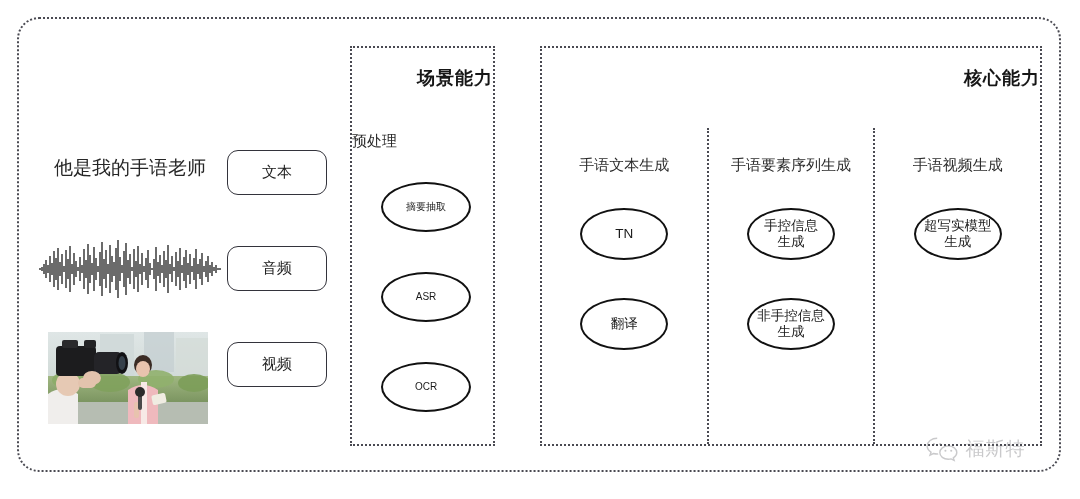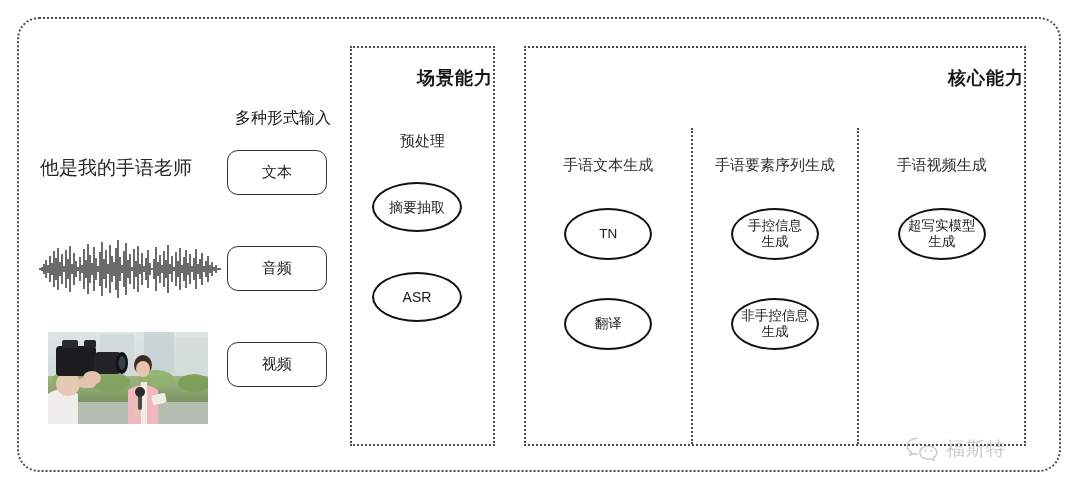--- a/index.html
+++ b/index.html
@@ -70,21 +70,21 @@
     font-size: 16px;
     color: #161616;
     white-space: nowrap;
   }
 
   .sample-text {
     position: absolute;
     left: 10px;
     top: 65px;
     width: 180px;
-    text-align: left;
+    text-align: center;
     font-size: 19px;
     color: #262626;
     white-space: nowrap;
   }
 
   .wave-wrap {
     position: absolute;
     left: 8px;
     top: 148px;
     width: 184px;
@@ -130,28 +130,28 @@
     height: 400px;
   }
   .scene-panel .panel-title {
     top: 18px;
     font-size: 18px;
   }
   .scene-sub {
     position: absolute;
     top: 84px;
     width: 100%;
-    text-align: center;
+    text-align: left;
     font-size: 15px;
     color: #2b2b2b;
   }
 
   
   .core-panel {
-    left: 524px;
+    left: 540px;
     top: 46px;
     width: 502px;
     height: 400px;
   }
   .core-panel .panel-title {
     top: 18px;
     font-size: 18px;
   }
 
   .core-cols {
@@ -189,24 +189,24 @@
     align-items: center;
     justify-content: center;
     text-align: center;
     line-height: 1.18;
     background: #fff;
     color: #1a1a1a;
   }
 
   
   .scene-ellipse {
-    left: 20px;
+    left: 29px;
     width: 90px;
     height: 50px;
-    font-size: 14px;
+    font-size: 10px;
   }
   .scene-e1 { top: 134px; }
   .scene-e2 { top: 224px; }
   .scene-e3 { top: 314px; }
 
   
   .core-ellipse {
     left: 50%;
     transform: translateX(-50%);
     width: 88px;
@@ -220,40 +220,40 @@
   .watermark {
     position: absolute;
     left: 905px;
     top: 432px;
     width: 140px;
     height: 34px;
     display: flex;
     align-items: center;
     gap: 7px;
     opacity: 0.36;
+    justify-content: center;
   }
   .wm-logo { width: 34px; height: 28px; flex: none; }
   .wm-logo svg { display: block; width: 100%; height: 100%; }
   .wm-text {
     font-size: 19px;
     color: #6d6d72;
     white-space: nowrap;
     letter-spacing: 1px;
   }
 </style>
 </head>
 <body>
 
 <div id="canvas">
 
   <div class="outer-frame"></div>
 
   <div class="input-col">
 
-    <div class="input-heading">多种形式输入</div>
 
     <div class="sample-text">他是我的手语老师</div>
 
     <div class="wave-wrap">
       <svg viewBox="0 0 184 62" preserveAspectRatio="none" aria-hidden="true">
         <g stroke="#6b6b6b" stroke-width="1.05" shape-rendering="crispEdges">
           <line x1="2" y1="30" x2="2" y2="32"></line>
           <line x1="4" y1="29" x2="4" y2="33"></line>
           <line x1="6" y1="26" x2="6" y2="36"></line>
           <line x1="8" y1="22" x2="8" y2="40"></line>
@@ -404,20 +404,21 @@
     <div class="pill pill-audio">音频</div>
     <div class="pill pill-video">视频</div>
   </div>
 
   <div class="panel scene-panel">
     <div class="panel-title">场景能力</div>
     <div class="scene-sub">预处理</div>
 
     <div class="ellipse scene-ellipse scene-e1">摘要抽取</div>
     <div class="ellipse scene-ellipse scene-e2">ASR</div>
+    <div class="ellipse scene-ellipse scene-e3">OCR</div>
   </div>
 
   <div class="panel core-panel">
     <div class="panel-title">核心能力</div>
 
     <div class="core-cols">
 
       <div class="core-col">
         <div class="core-col-title">手语文本生成</div>
         <div class="ellipse core-ellipse core-e1">

